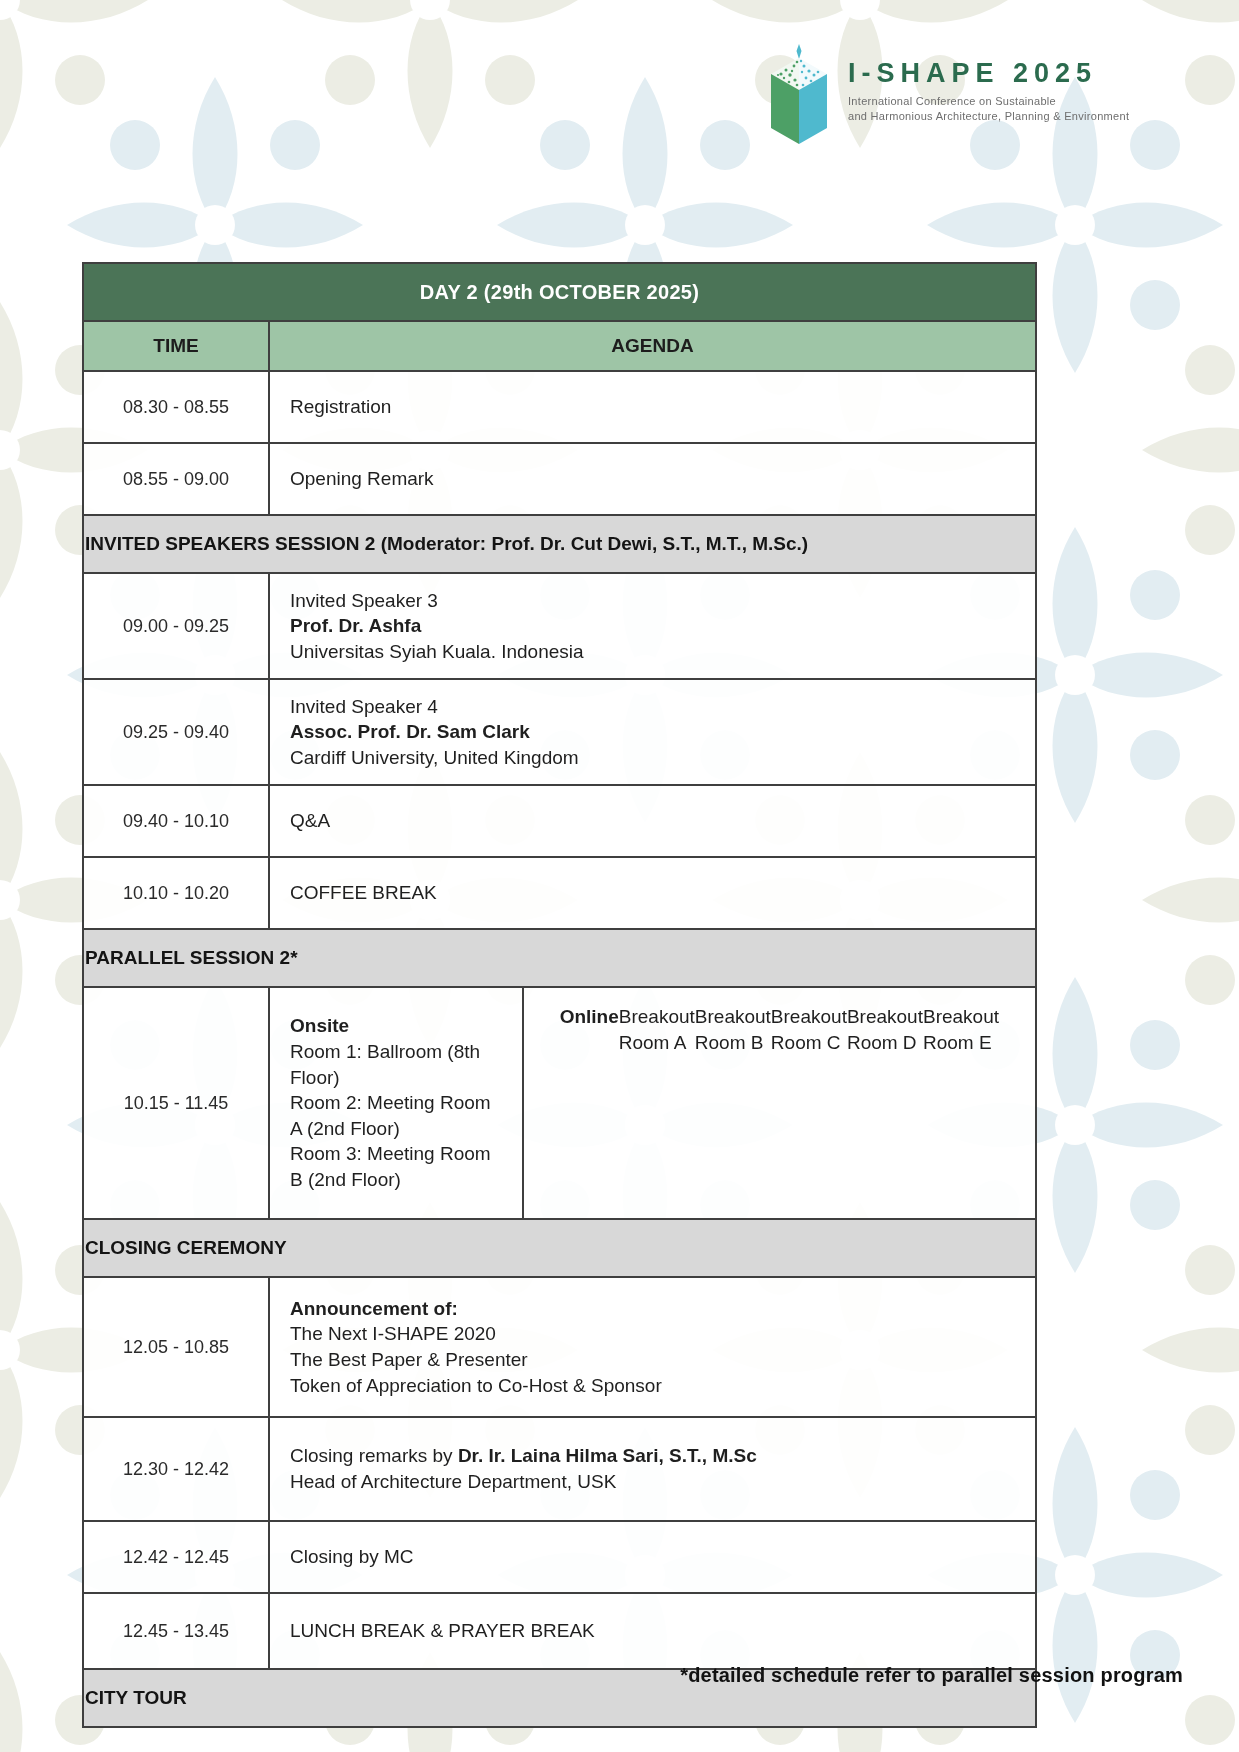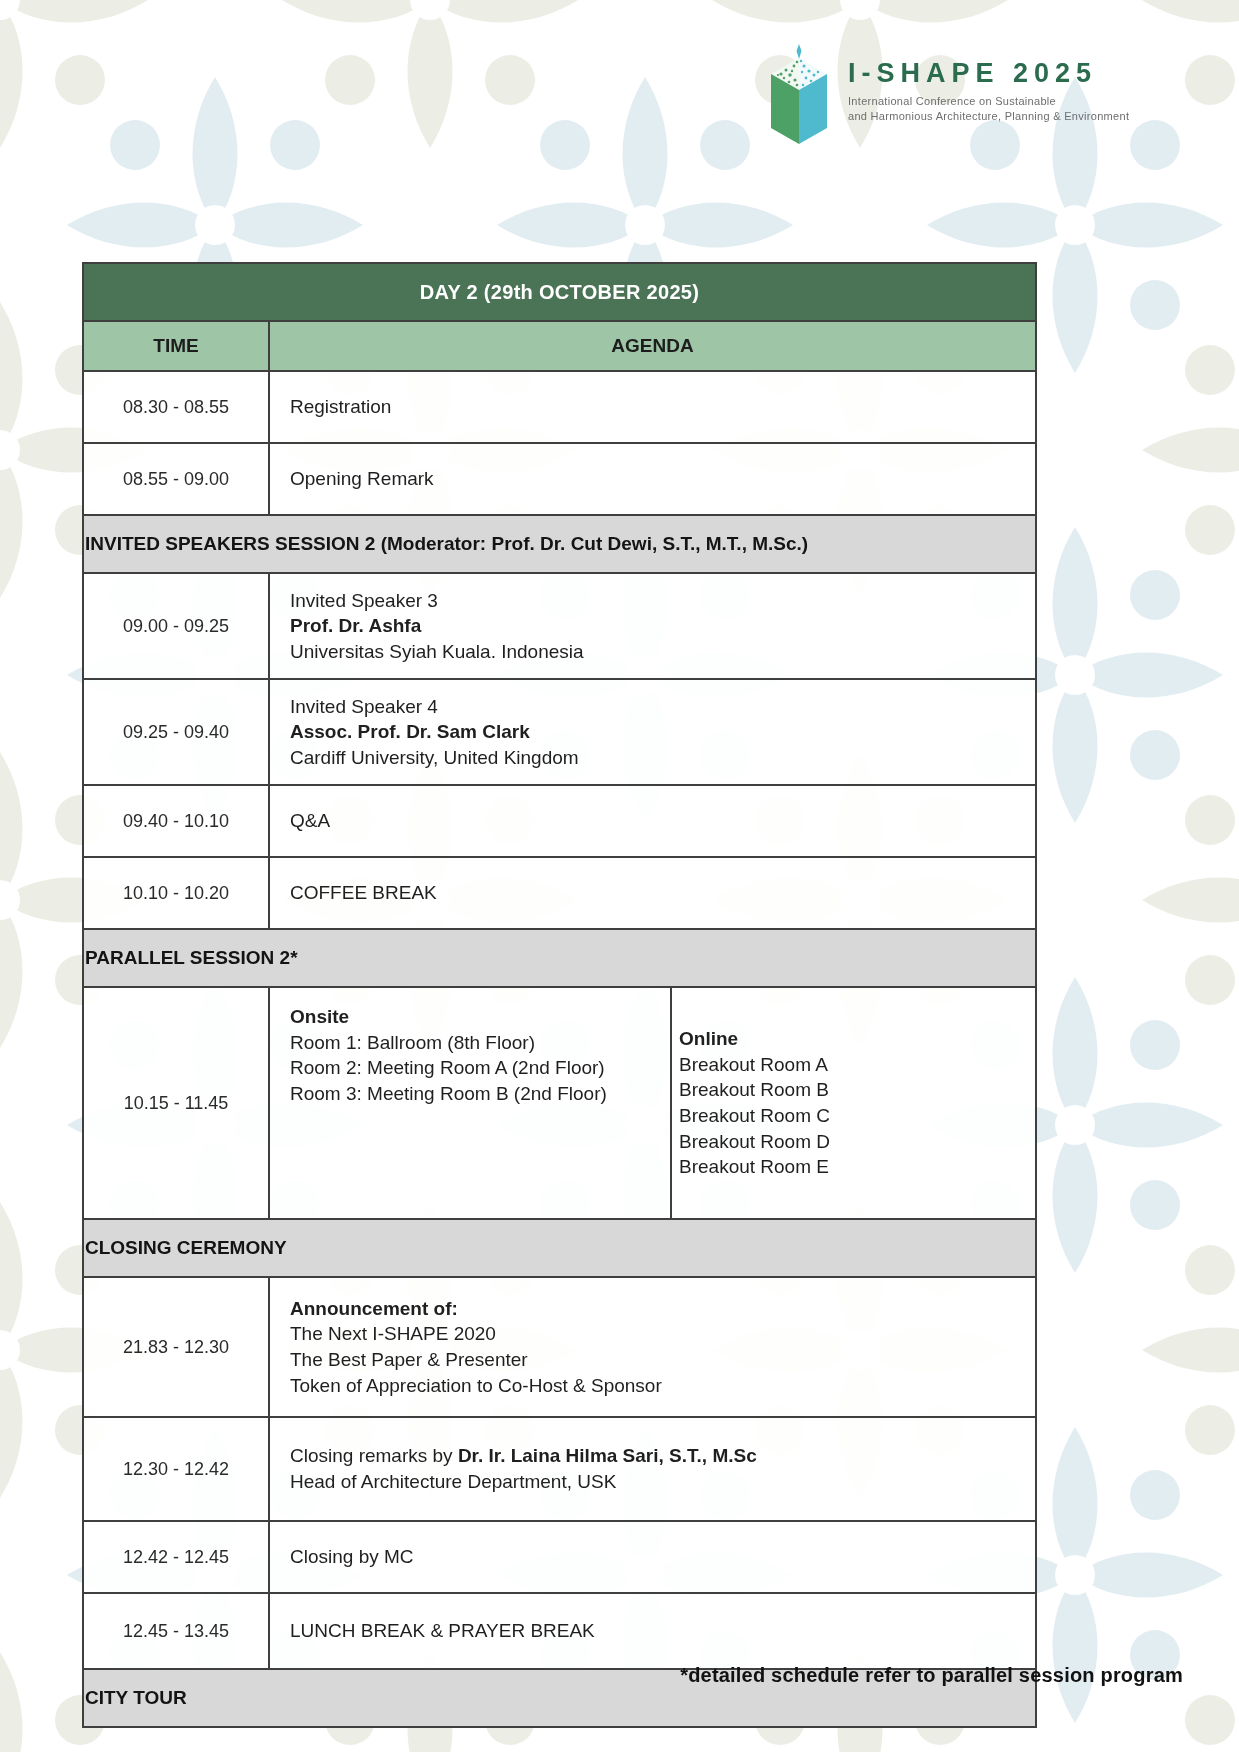--- a/index.html
+++ b/index.html
@@ -56,22 +56,22 @@
   }
   .line{line-height:1.35;}
   .bold{font-weight:bold;}
   tr.h52 td{height:52px;}
   tr.h56 td{height:56px;}
   tr.h86 td{height:86px;}
   tr.h120 td{height:120px;}
   tr.h84 td{height:84px;}
   td.parallel-cell{padding:0;}
   .split{display:flex;min-height:230px;align-items:stretch;}
-  .onsite{width:400px;box-sizing:border-box;padding:16px 20px;display:flex;flex-direction:column;justify-content:flex-start;}
-  .online{flex:1;box-sizing:border-box;border-left:2px solid #3f3f3f;padding:16px 7px;display:flex;flex-direction:column;justify-content:center;}
+  .onsite{width:400px;box-sizing:border-box;padding:16px 20px;display:flex;flex-direction:column;justify-content:center;}
+  .online{flex:1;box-sizing:border-box;border-left:2px solid #3f3f3f;padding:16px 36px;display:flex;justify-content:center;}
 
   
   .footnote{
     position:absolute;top:1664px;right:56px;
     font-size:20px;color:#111111;letter-spacing:.2px;font-weight:bold;
   }
 </style>
 </head>
 <body>
 
@@ -233,21 +233,21 @@
           </div>
         </td>
       </tr>
 
       <tr class="section">
         <td colspan="2">CLOSING CEREMONY</td>
       </tr>
 
 
       <tr class="h120">
-        <td class="time">21.83 - 12.30</td>
+        <td class="time">12.05 - 10.85</td>
         <td class="agenda">
           <div class="line bold">Announcement of:</div>
           <div class="line">The Next I-SHAPE 2020</div>
           <div class="line">The Best Paper &amp; Presenter</div>
           <div class="line">Token of Appreciation to Co-Host &amp; Sponsor</div>
         </td>
       </tr>
 
       <tr class="h84">
         <td class="time">12.30 - 12.42</td>

